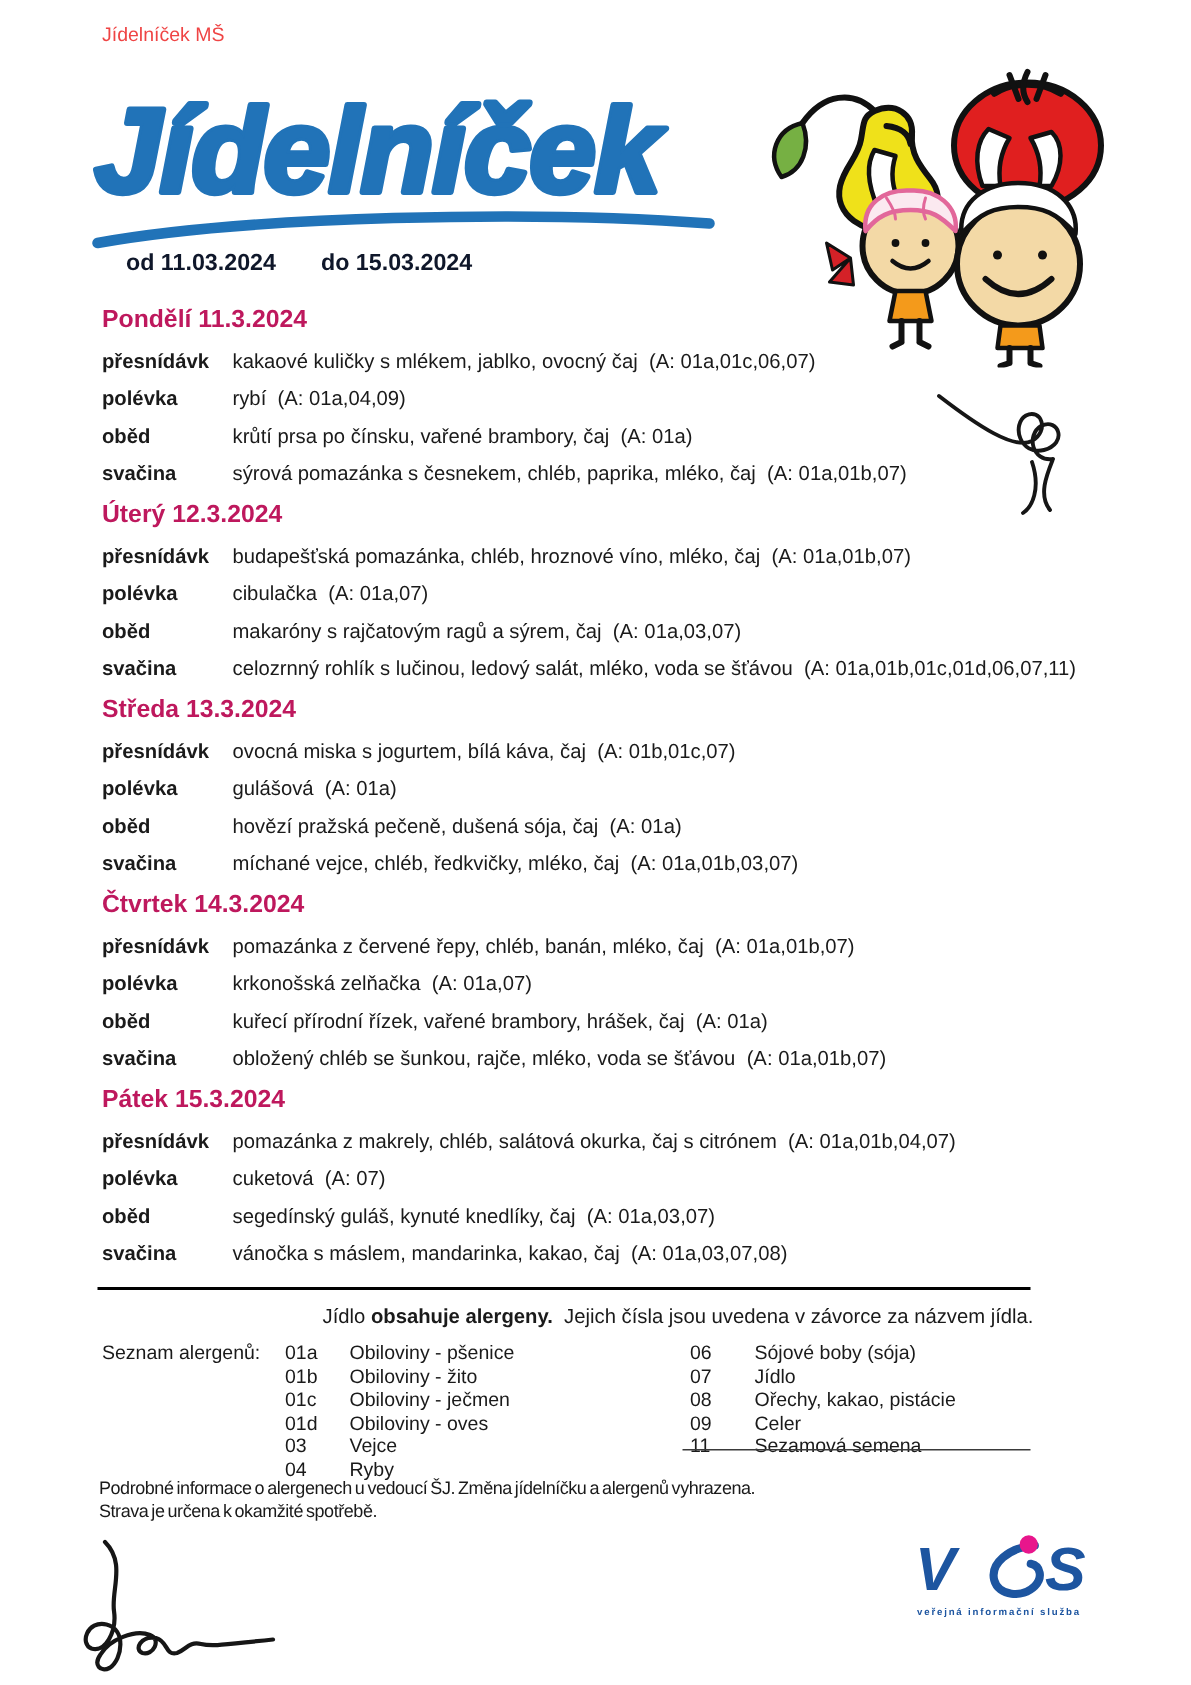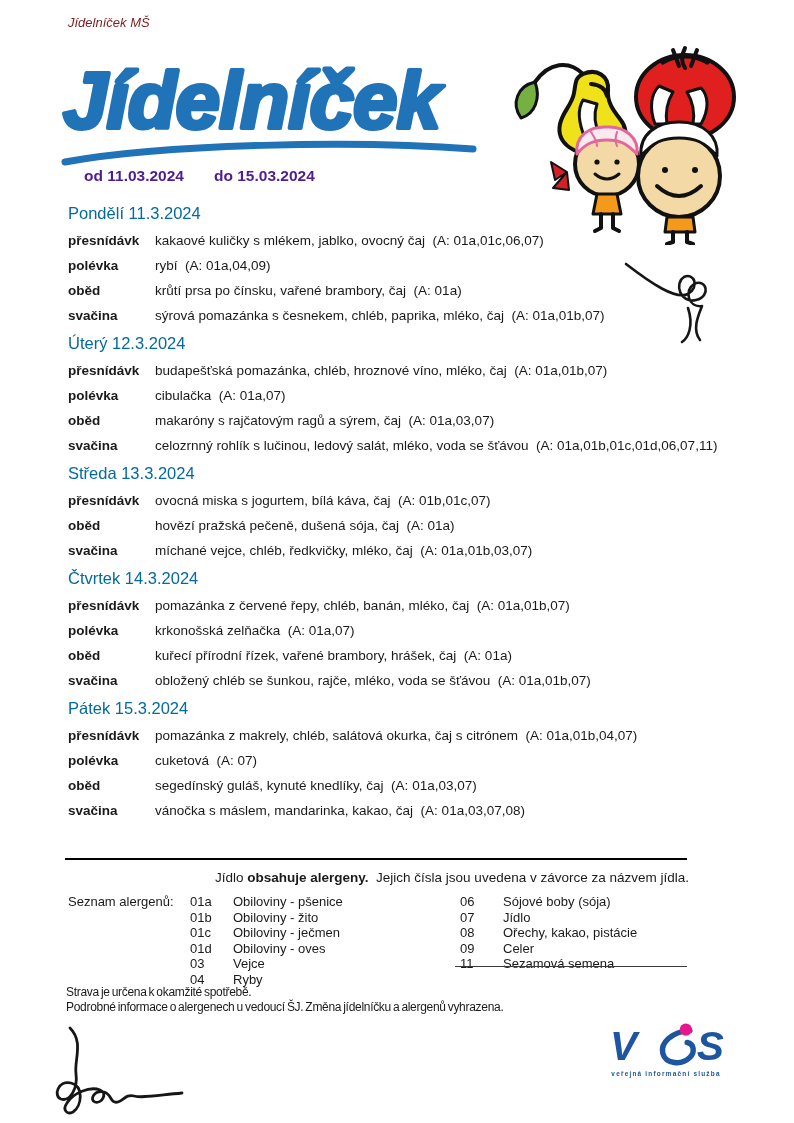--- a/index.html
+++ b/index.html
@@ -3,31 +3,31 @@
 <meta charset="utf-8">
 <style>
   html,body{margin:0;padding:0;}
   body{
     width:794px;height:1123px;position:relative;background:#ffffff;
     font-family:"Liberation Sans","DejaVu Sans",sans-serif;color:#1a1a1a;
     overflow:hidden;
   }
   .abs{position:absolute;}
   
-  #top-label{left:68px;top:15px;font-size:13px;color:#7f1d1d;font-style:italic;}
+  #top-label{left:68px;top:15px;font-size:13px;color:#ef4444;}
   
   #title-svg{left:55px;top:46px;}
   
-  #date-range{left:84px;top:167px;font-size:15.5px;font-weight:bold;color:#4c1d95;}
+  #date-range{left:84px;top:167px;font-size:15.5px;font-weight:bold;color:#0f172a;}
   #date-range span{display:inline-block;}
   #date-from{margin-right:30px;}
   
   #menu{left:68px;top:204px;width:640px;}
   .day{margin-bottom:6px;}
-  .day-title{font-size:16.5px;font-weight:normal;margin:0 0 5px 0;line-height:19px;color:#0369a1;}
+  .day-title{font-size:16.5px;font-weight:bold;margin:0 0 5px 0;line-height:19px;color:#be185d;}
   .mrow{line-height:25px;height:25px;font-size:13.5px;white-space:pre;}
   .mlabel{display:inline-block;width:87px;font-weight:bold;}
   
   #bottom{left:65px;top:858px;width:624px;}
   #sep-line{border-top:2px solid #000;width:622px;height:0;}
   #alg-note{margin-top:9px;font-size:13.5px;line-height:17px;text-align:right;}
   .alg-col{position:absolute;font-size:13px;line-height:15.6px;}
   #alg-label{left:3px;top:36px;font-size:13px;position:absolute;}
   #alg-left{left:125px;top:36px;}
   #alg-right{left:395px;top:36px;}
@@ -105,20 +105,21 @@
     <h3 class="day-title">Úterý 12.3.2024</h3>
     <div class="mrow"><span class="mlabel">přesnídávk</span><span class="mtext">budapešťská pomazánka, chléb, hroznové víno, mléko, čaj  (A: 01a,01b,07)</span></div>
     <div class="mrow"><span class="mlabel">polévka</span><span class="mtext">cibulačka  (A: 01a,07)</span></div>
     <div class="mrow"><span class="mlabel">oběd</span><span class="mtext">makaróny s rajčatovým ragů a sýrem, čaj  (A: 01a,03,07)</span></div>
     <div class="mrow"><span class="mlabel">svačina</span><span class="mtext">celozrnný rohlík s lučinou, ledový salát, mléko, voda se šťávou  (A: 01a,01b,01c,01d,06,07,11)</span></div>
   </div>
 
   <div class="day">
     <h3 class="day-title">Středa 13.3.2024</h3>
     <div class="mrow"><span class="mlabel">přesnídávk</span><span class="mtext">ovocná miska s jogurtem, bílá káva, čaj  (A: 01b,01c,07)</span></div>
+    <div class="mrow"><span class="mlabel">polévka</span><span class="mtext">gulášová  (A: 01a)</span></div>
     <div class="mrow"><span class="mlabel">oběd</span><span class="mtext">hovězí pražská pečeně, dušená sója, čaj  (A: 01a)</span></div>
     <div class="mrow"><span class="mlabel">svačina</span><span class="mtext">míchané vejce, chléb, ředkvičky, mléko, čaj  (A: 01a,01b,03,07)</span></div>
   </div>
 
   <div class="day">
     <h3 class="day-title">Čtvrtek 14.3.2024</h3>
     <div class="mrow"><span class="mlabel">přesnídávk</span><span class="mtext">pomazánka z červené řepy, chléb, banán, mléko, čaj  (A: 01a,01b,07)</span></div>
     <div class="mrow"><span class="mlabel">polévka</span><span class="mtext">krkonošská zelňačka  (A: 01a,07)</span></div>
     <div class="mrow"><span class="mlabel">oběd</span><span class="mtext">kuřecí přírodní řízek, vařené brambory, hrášek, čaj  (A: 01a)</span></div>
     <div class="mrow"><span class="mlabel">svačina</span><span class="mtext">obložený chléb se šunkou, rajče, mléko, voda se šťávou  (A: 01a,01b,07)</span></div>
@@ -156,22 +157,22 @@
     <div><span class="alg-code">06</span><span>Sójové boby (sója)</span></div>
     <div><span class="alg-code">07</span><span>Jídlo</span></div>
     <div><span class="alg-code">08</span><span>Ořechy, kakao, pistácie</span></div>
     <div><span class="alg-code">09</span><span>Celer</span></div>
     <div><span class="alg-code">11</span><span>Sezamová semena</span></div>
   </div>
 
   <div id="alg-underline"></div>
 
   <div id="footer-notes">
+    <div>Podrobné informace o alergenech u vedoucí ŠJ. Změna jídelníčku a alergenů vyhrazena.</div>
     <div>Strava je určena k okamžité spotřebě.</div>
-    <div>Podrobné informace o alergenech u vedoucí ŠJ. Změna jídelníčku a alergenů vyhrazena.</div>
   </div>
 </div>
 
 <svg class="abs" id="signature-left" width="150" height="92" viewBox="0 0 150 92">
   <path d="M30 2 C44 16 34 34 36 48 C38 62 30 76 21 73 C13 70 18 54 31 57 C44 60 42 80 33 86 C27 89 22 84 27 77 C33 67 50 60 60 64 C68 67 62 78 55 76 C49 74 54 64 64 66 C72 68 70 78 78 76 C84 74 86 68 94 70 C102 72 112 70 142 67" fill="none" stroke="#161616" stroke-width="2.8" stroke-linecap="round"></path>
 </svg>
 
 <svg class="abs" id="vis-logo" width="132" height="60" viewBox="0 0 195 88">
   <text x="0" y="56" font-family="Liberation Sans, DejaVu Sans, sans-serif" font-size="60" font-weight="bold" font-style="italic" fill="#1d55a0">V</text>
   <path d="M118 12 C92 14 74 30 78 46 C82 62 106 64 118 52 C126 44 124 32 114 30" fill="none" stroke-width="8" stroke-linecap="round" stroke="#1d55a0"></path>

